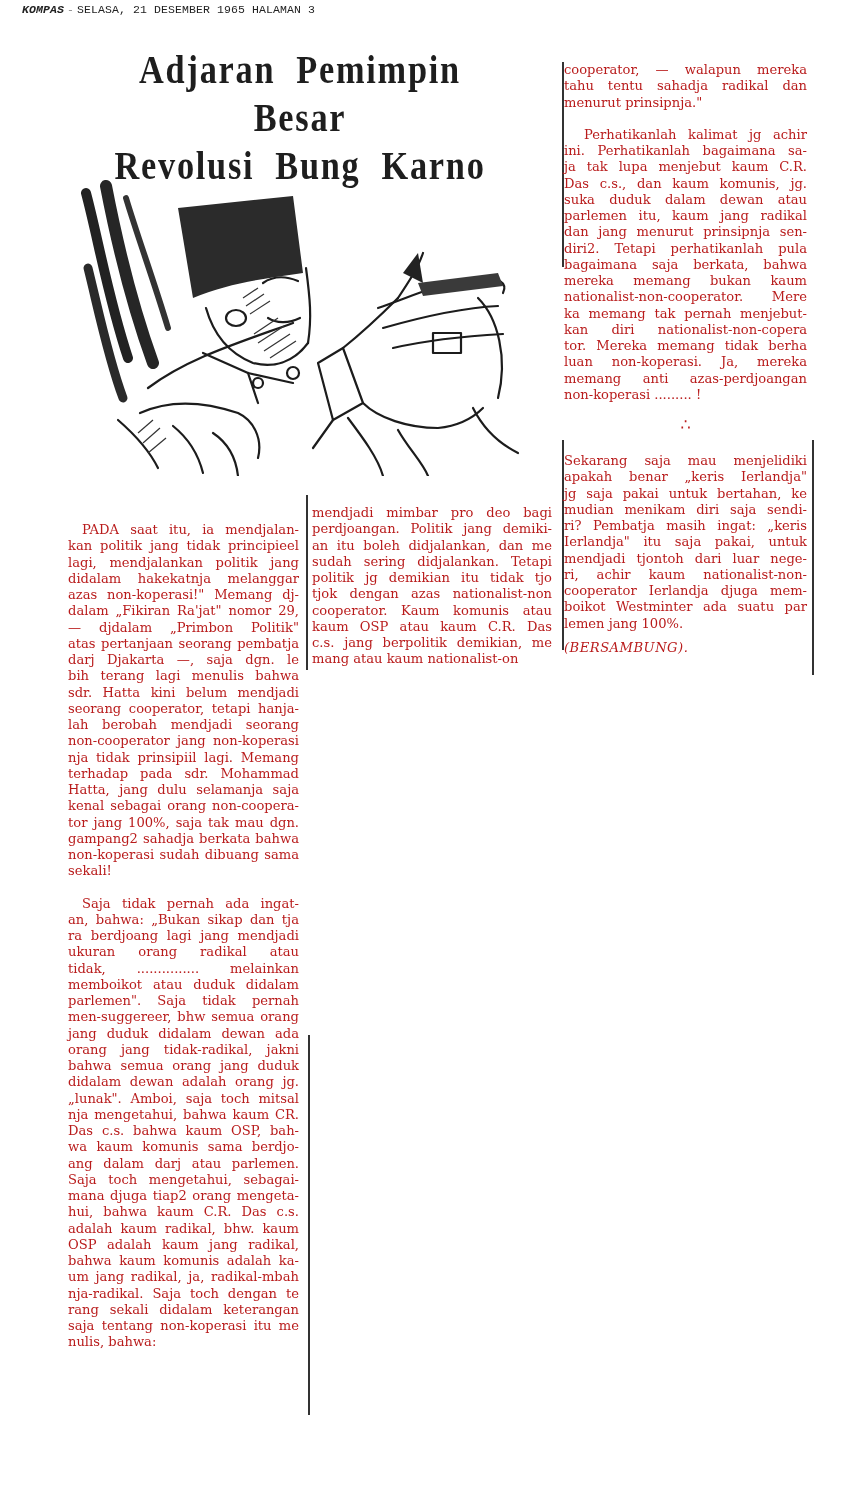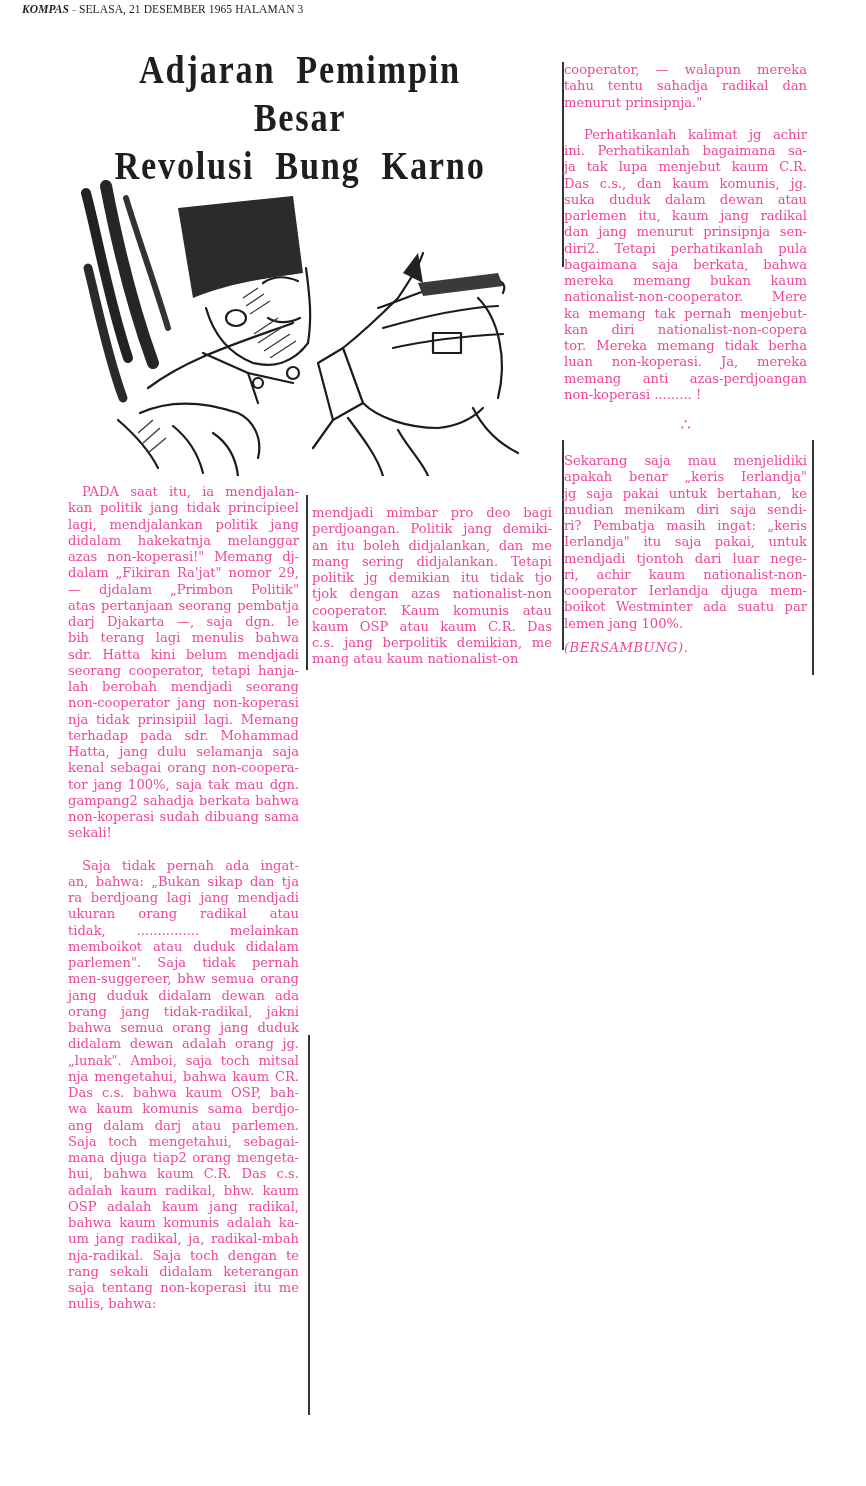--- a/index.html
+++ b/index.html
@@ -1,29 +1,29 @@
 <!DOCTYPE html>
 <html><head>
 <meta charset="utf-8">
 <style>
   html, body { margin: 0; padding: 0; background: #ffffff; }
   body { width: 866px; height: 1486px; position: relative; overflow: hidden;
          font-family: "DejaVu Serif", serif; color: #2a2a2a; }
-  .masthead { position: absolute; left: 22px; top: 3px; font-family: Liberation Serif, serif;
+  .masthead { position: absolute; left: 22px; top: 3px; font-family: Liberation Mono, monospace;
               font-size: 11.5px; color: #222; letter-spacing: 0.1px; }
   .masthead .paper { font-weight: bold; font-style: italic; }
   .masthead .sep { color: #888; margin: 0 3px; }
   .headline { position: absolute; left: 80px; top: 46px; width: 440px; text-align: center;
               font-family: "Liberation Serif", serif; font-weight: bold; font-size: 39px;
               line-height: 48px; color: #1e1e1e; transform: scaleX(0.88); transform-origin: center top;
               letter-spacing: 2px; word-spacing: 12px; }
   .illustration { position: absolute; left: 78px; top: 158px; width: 475px; height: 318px; }
   .rule { position: absolute; background: #333; }
   .col { position: absolute; font-size: 13.1px; line-height: 16.25px; text-align: justify;
-         font-family: "DejaVu Serif", serif; color: #ec4899; }
+         font-family: "DejaVu Serif", serif; color: #b91c1c; }
   .col .gap { height: 16px; }
   .col .line { display: block; white-space: nowrap; text-align-last: justify; text-align: justify; }
   .col .line.last { text-align-last: left; }
   .sign { font-style: italic; margin-top: 8px; padding-right: 4px; letter-spacing: 0.5px; }
   .dots { text-align: center; font-size: 16px; line-height: 16px; margin: 14px 0; }
 </style>
 </head>
 <body>
 
 <div class="masthead">
@@ -94,21 +94,21 @@
   <path d="M325 115 L340 95 L345 125 Z" fill="#222"></path>
   <path d="M340 125 L420 115 L425 128 L345 138 Z" fill="#3a3a3a"></path>
 </svg>
 
 <div class="rule" style="left:562px; top:62px; width:1.5px; height:205px;"></div>
 <div class="rule" style="left:562px; top:440px; width:1.5px; height:210px;"></div>
 <div class="rule" style="left:812px; top:440px; width:1.5px; height:235px;"></div>
 <div class="rule" style="left:306px; top:495px; width:1.5px; height:175px;"></div>
 <div class="rule" style="left:308px; top:1035px; width:1.5px; height:380px;"></div>
 
-<div class="col" id="col1" style="left:68px; top:484px; width:231px;">
+<div class="col" id="col1" style="left:68px; top:522px; width:231px;">
   <div id="c1p1">
       <span class="line" style="padding-left: 14px;">PADA saat itu, ia mendjalan-</span>
       <span class="line">kan politik jang tidak principieel</span>
       <span class="line">lagi, mendjalankan politik jang</span>
       <span class="line">didalam hakekatnja melanggar</span>
       <span class="line">azas non-koperasi!" Memang dj-</span>
       <span class="line">dalam „Fikiran Ra'jat" nomor 29,</span>
       <span class="line">— djdalam „Primbon Politik"</span>
       <span class="line">atas pertanjaan seorang pembatja</span>
       <span class="line">darj Djakarta —, saja dgn. le</span>
@@ -157,21 +157,21 @@
       <span class="line">saja tentang non-koperasi itu me</span>
       <span class="line last">nulis, bahwa:</span>
     </div>
 </div>
 
 <div class="col" id="col2" style="left:312px; top:505px; width:240px;">
   <div id="c2p1">
       <span class="line">mendjadi mimbar pro deo bagi</span>
       <span class="line">perdjoangan. Politik jang demiki-</span>
       <span class="line">an itu boleh didjalankan, dan me</span>
-      <span class="line">mang sering didjalankan. Tetapi</span>
+      <span class="line">sudah sering didjalankan. Tetapi</span>
       <span class="line">politik jg demikian itu tidak tjo</span>
       <span class="line">tjok dengan azas nationalist-non</span>
       <span class="line">cooperator. Kaum komunis atau</span>
       <span class="line">kaum OSP atau kaum C.R. Das</span>
       <span class="line">c.s. jang berpolitik demikian, me</span>
       <span class="line last">mang atau kaum nationalist-on</span>
     </div>
 </div>
 
 <div class="col" id="col3" style="left:564px; top:62px; width:243px;">

